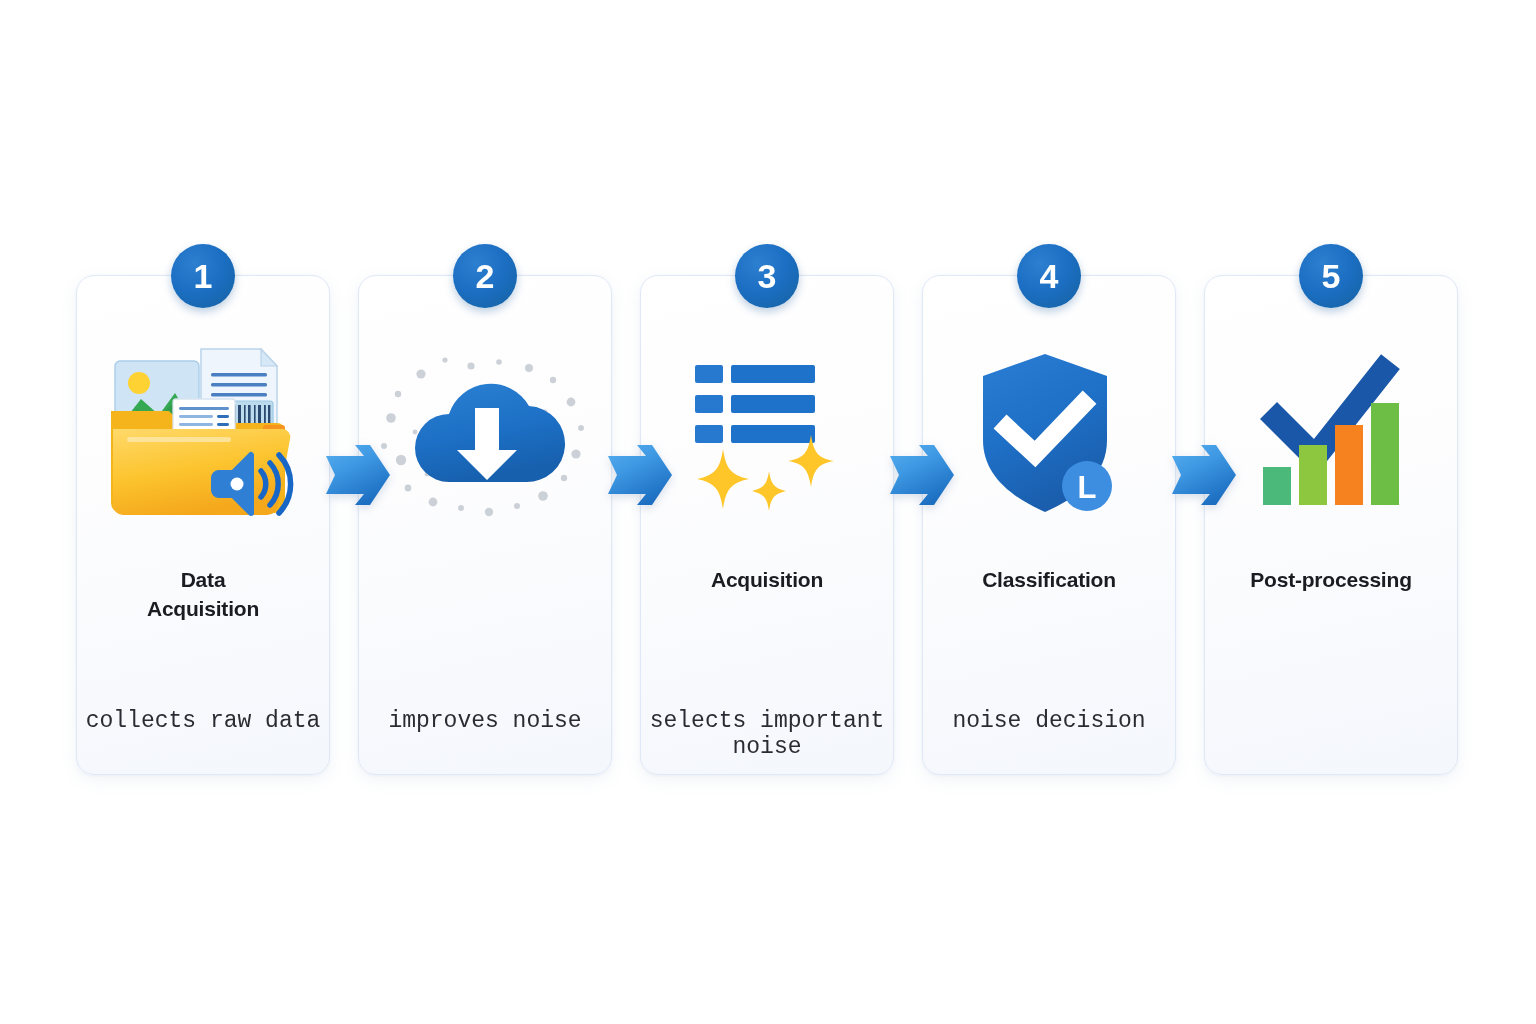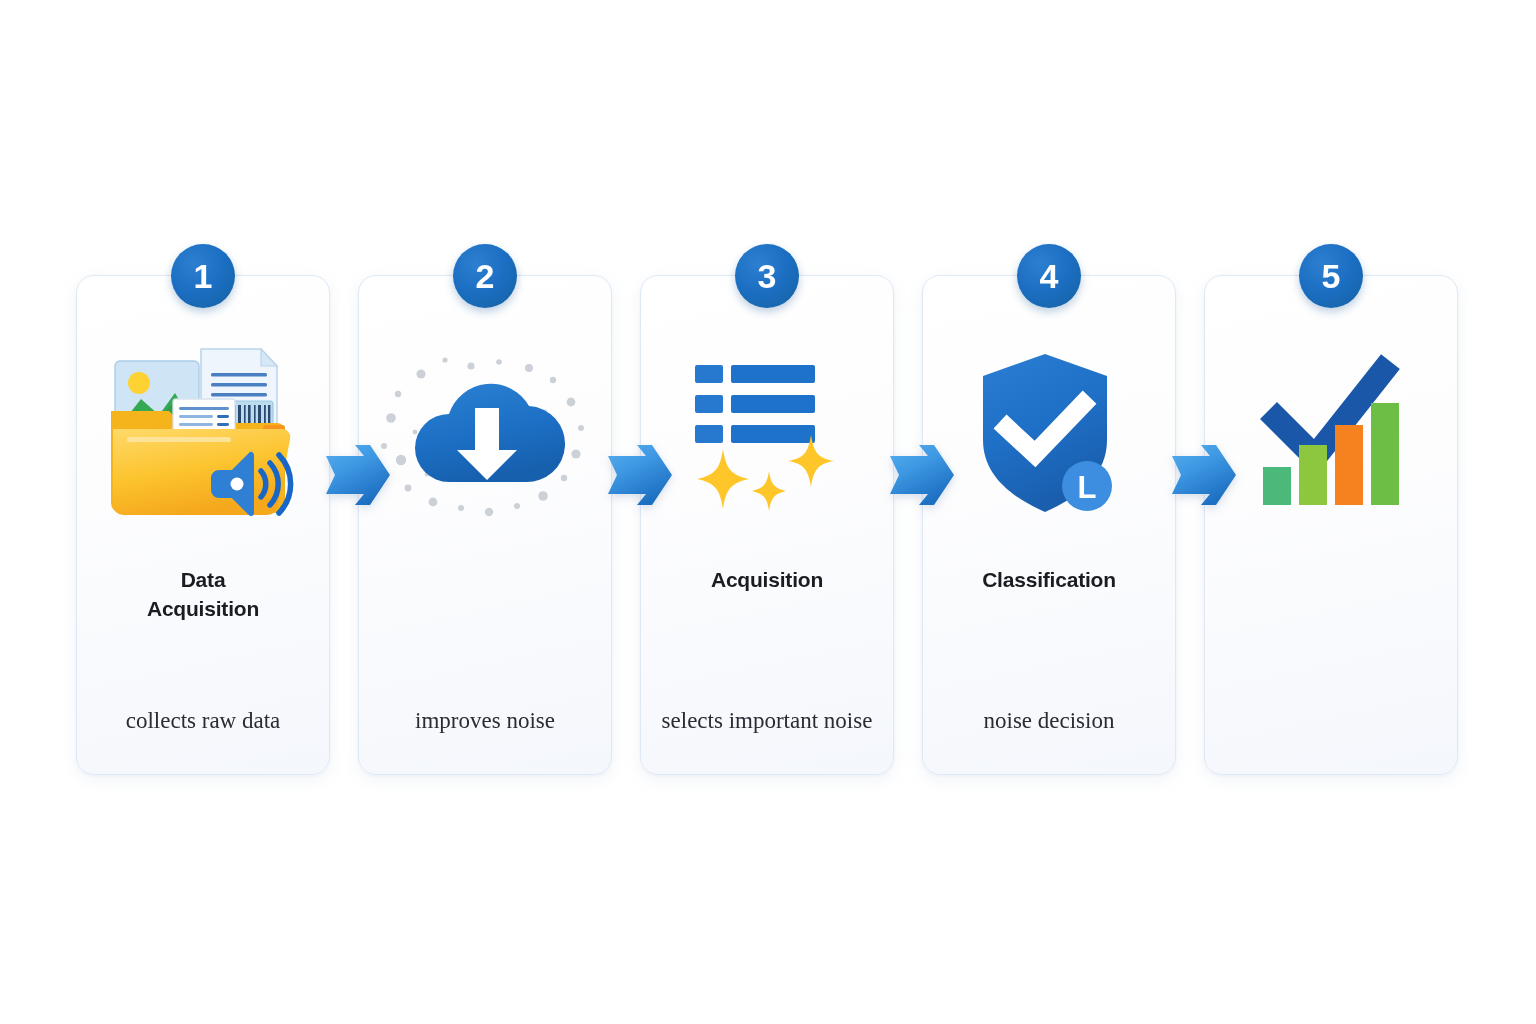--- a/index.html
+++ b/index.html
@@ -103,21 +103,21 @@
   }
   .subtitle {
     position: absolute;
     top: 432px;
     left: -12px;
     width: calc(100% + 24px);
     text-align: center;
     font-size: 23px;
     font-weight: normal;
     color: #2b2b33;
-    font-family: Liberation Serif, serif;
+    font-family: Liberation Mono, monospace;
   }
 
   
   .arrow {
     position: absolute;
     top: 163px;
     width: 68px;
     height: 74px;
     z-index: 8;
     filter: drop-shadow(0 3px 5px rgba(110,140,180,0.28));
@@ -322,20 +322,23 @@
         <svg width="180" height="170" viewBox="0 0 180 170">
           <path d="M36 66 L74 104 L142 18" fill="none" stroke="#1b57a8" stroke-width="24" stroke-linecap="square" stroke-linejoin="miter"></path>
           <g>
             <rect x="22" y="114" width="28" height="38" fill="#4bb97a"></rect>
             <rect x="58" y="92" width="28" height="60" fill="#8dc63f"></rect>
             <rect x="94" y="72" width="28" height="80" fill="#f5821f"></rect>
             <rect x="130" y="50" width="28" height="102" fill="#6cbe45"></rect>
           </g>
         </svg>
       </div>
+      <div class="title">
+        <div>Post-processing</div>
+      </div>
     </div>
 
     <svg class="arrow a1" viewBox="0 0 68 74">
       <defs>
         <linearGradient id="arrGrad" x1="0" y1="0" x2="0.55" y2="1">
           <stop offset="0%" stop-color="#58b0ef"></stop>
           <stop offset="45%" stop-color="#3d97e2"></stop>
           <stop offset="100%" stop-color="#1d6fc2"></stop>
         </linearGradient>
       </defs>

